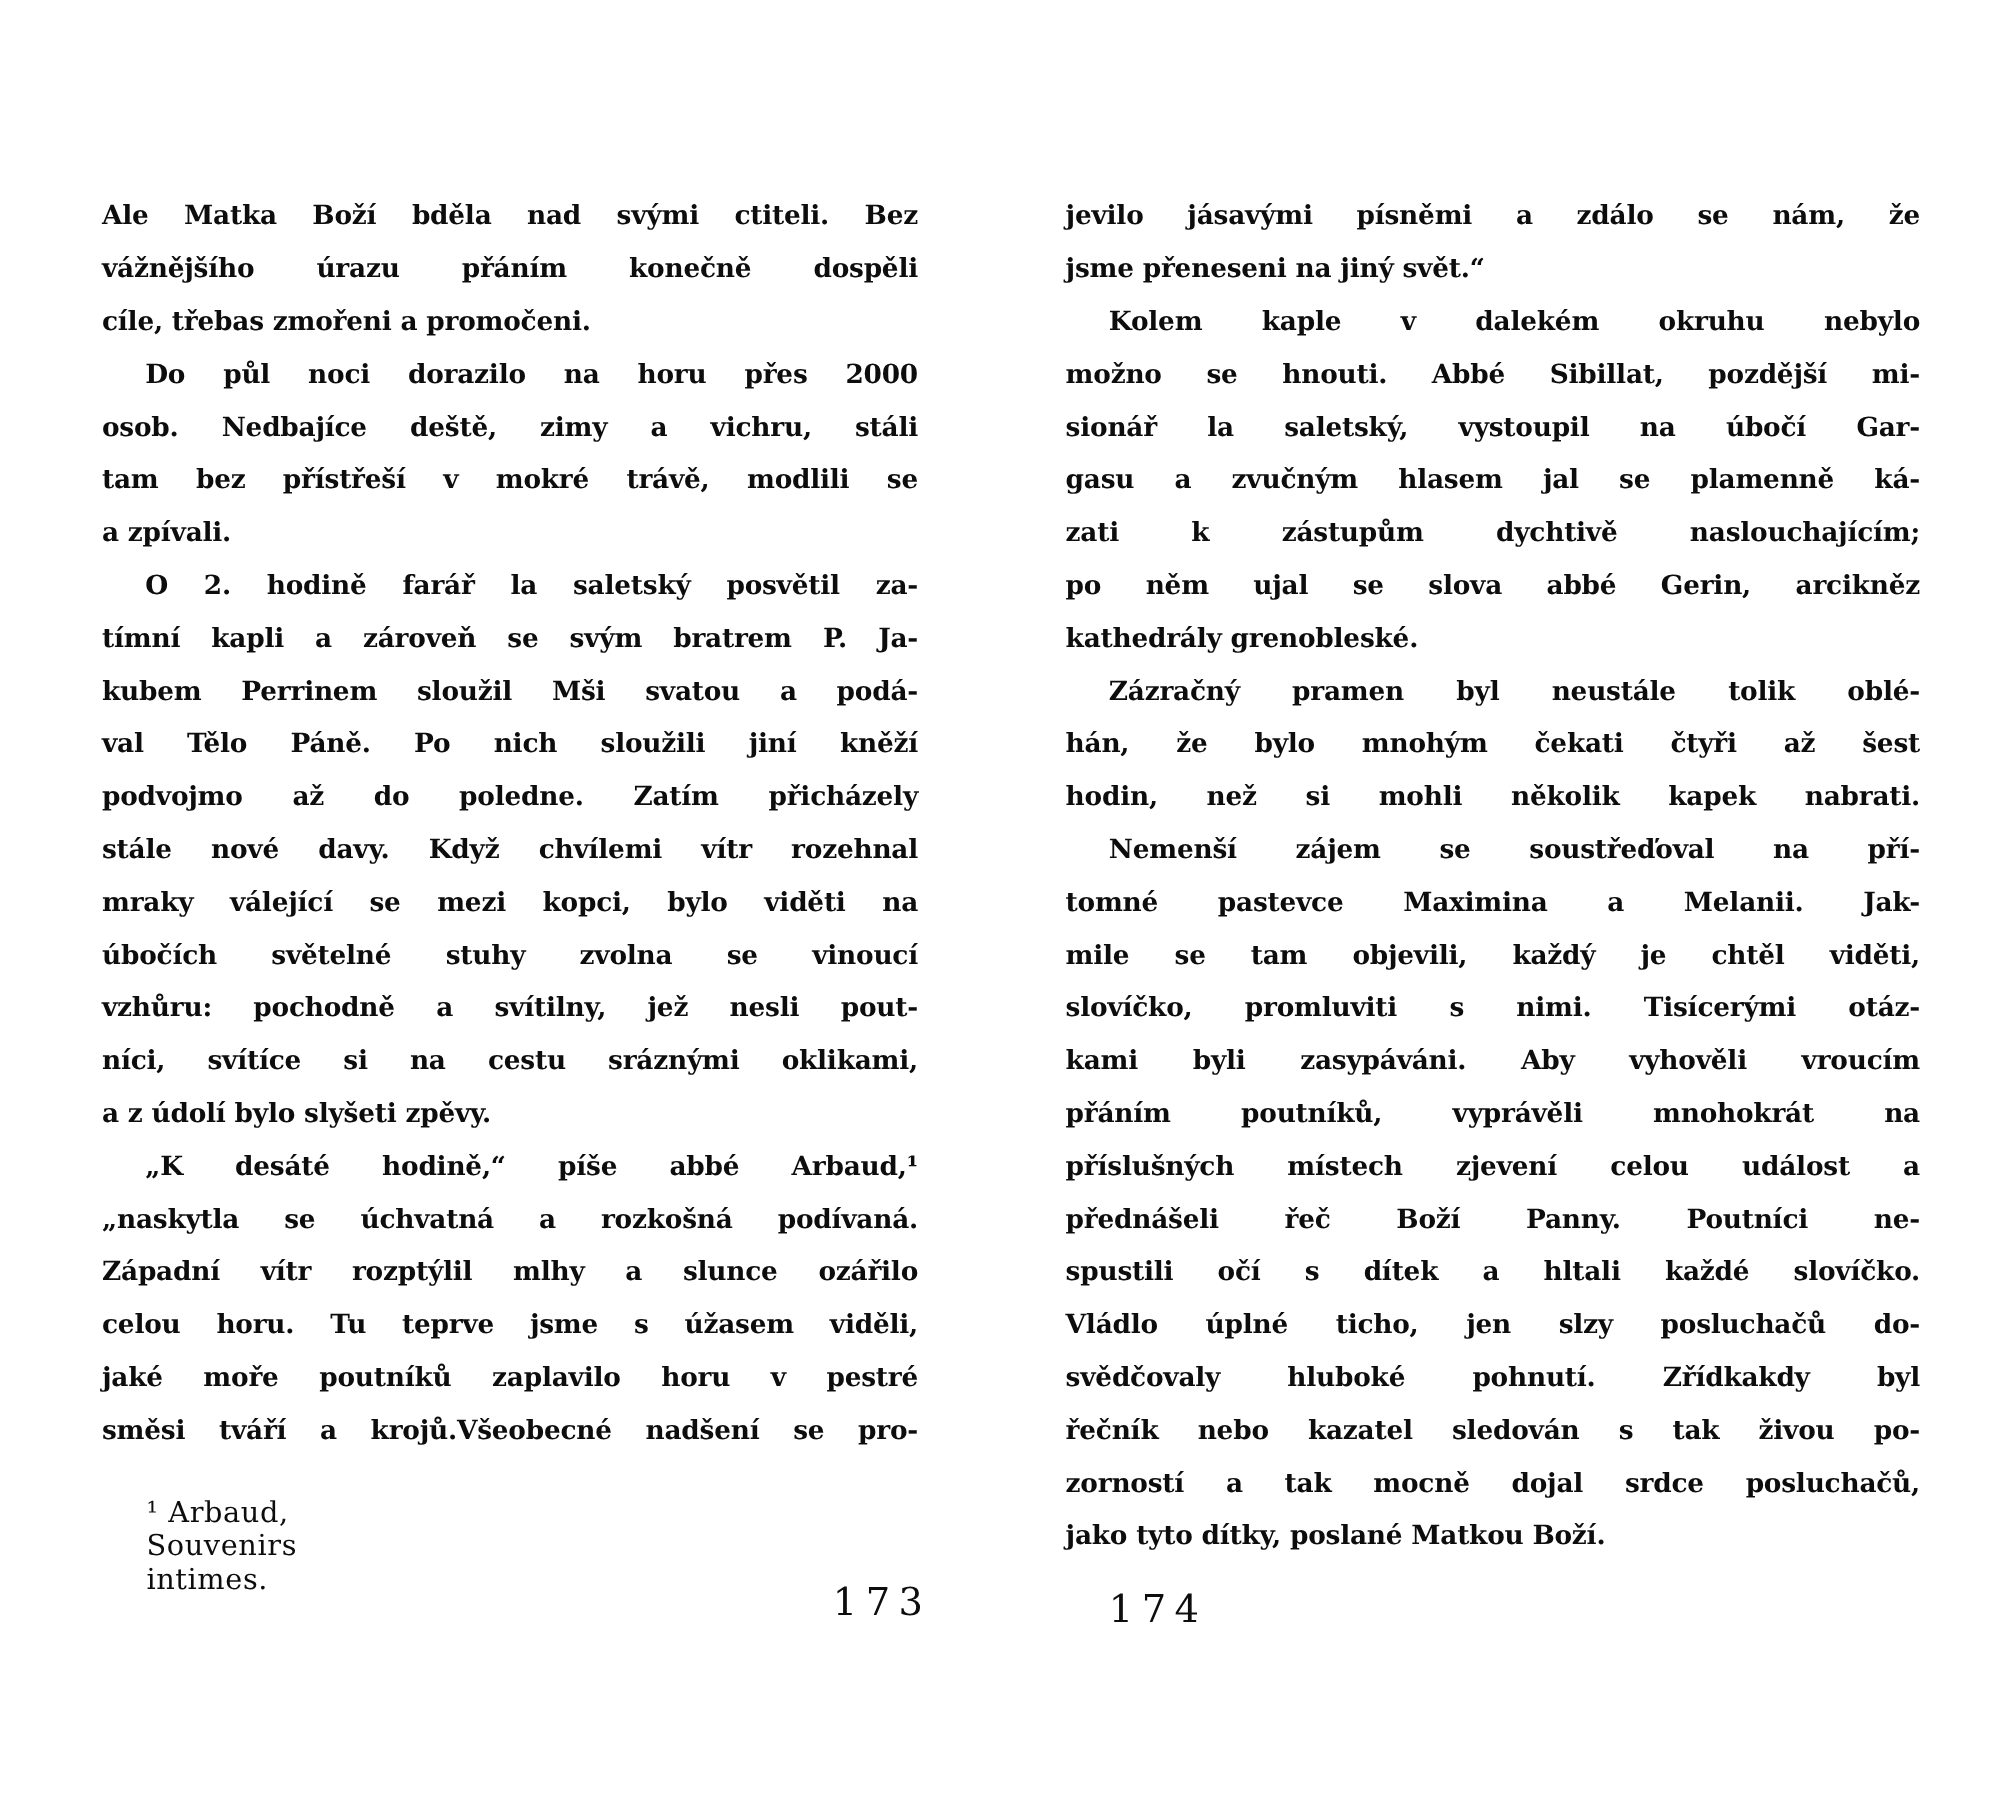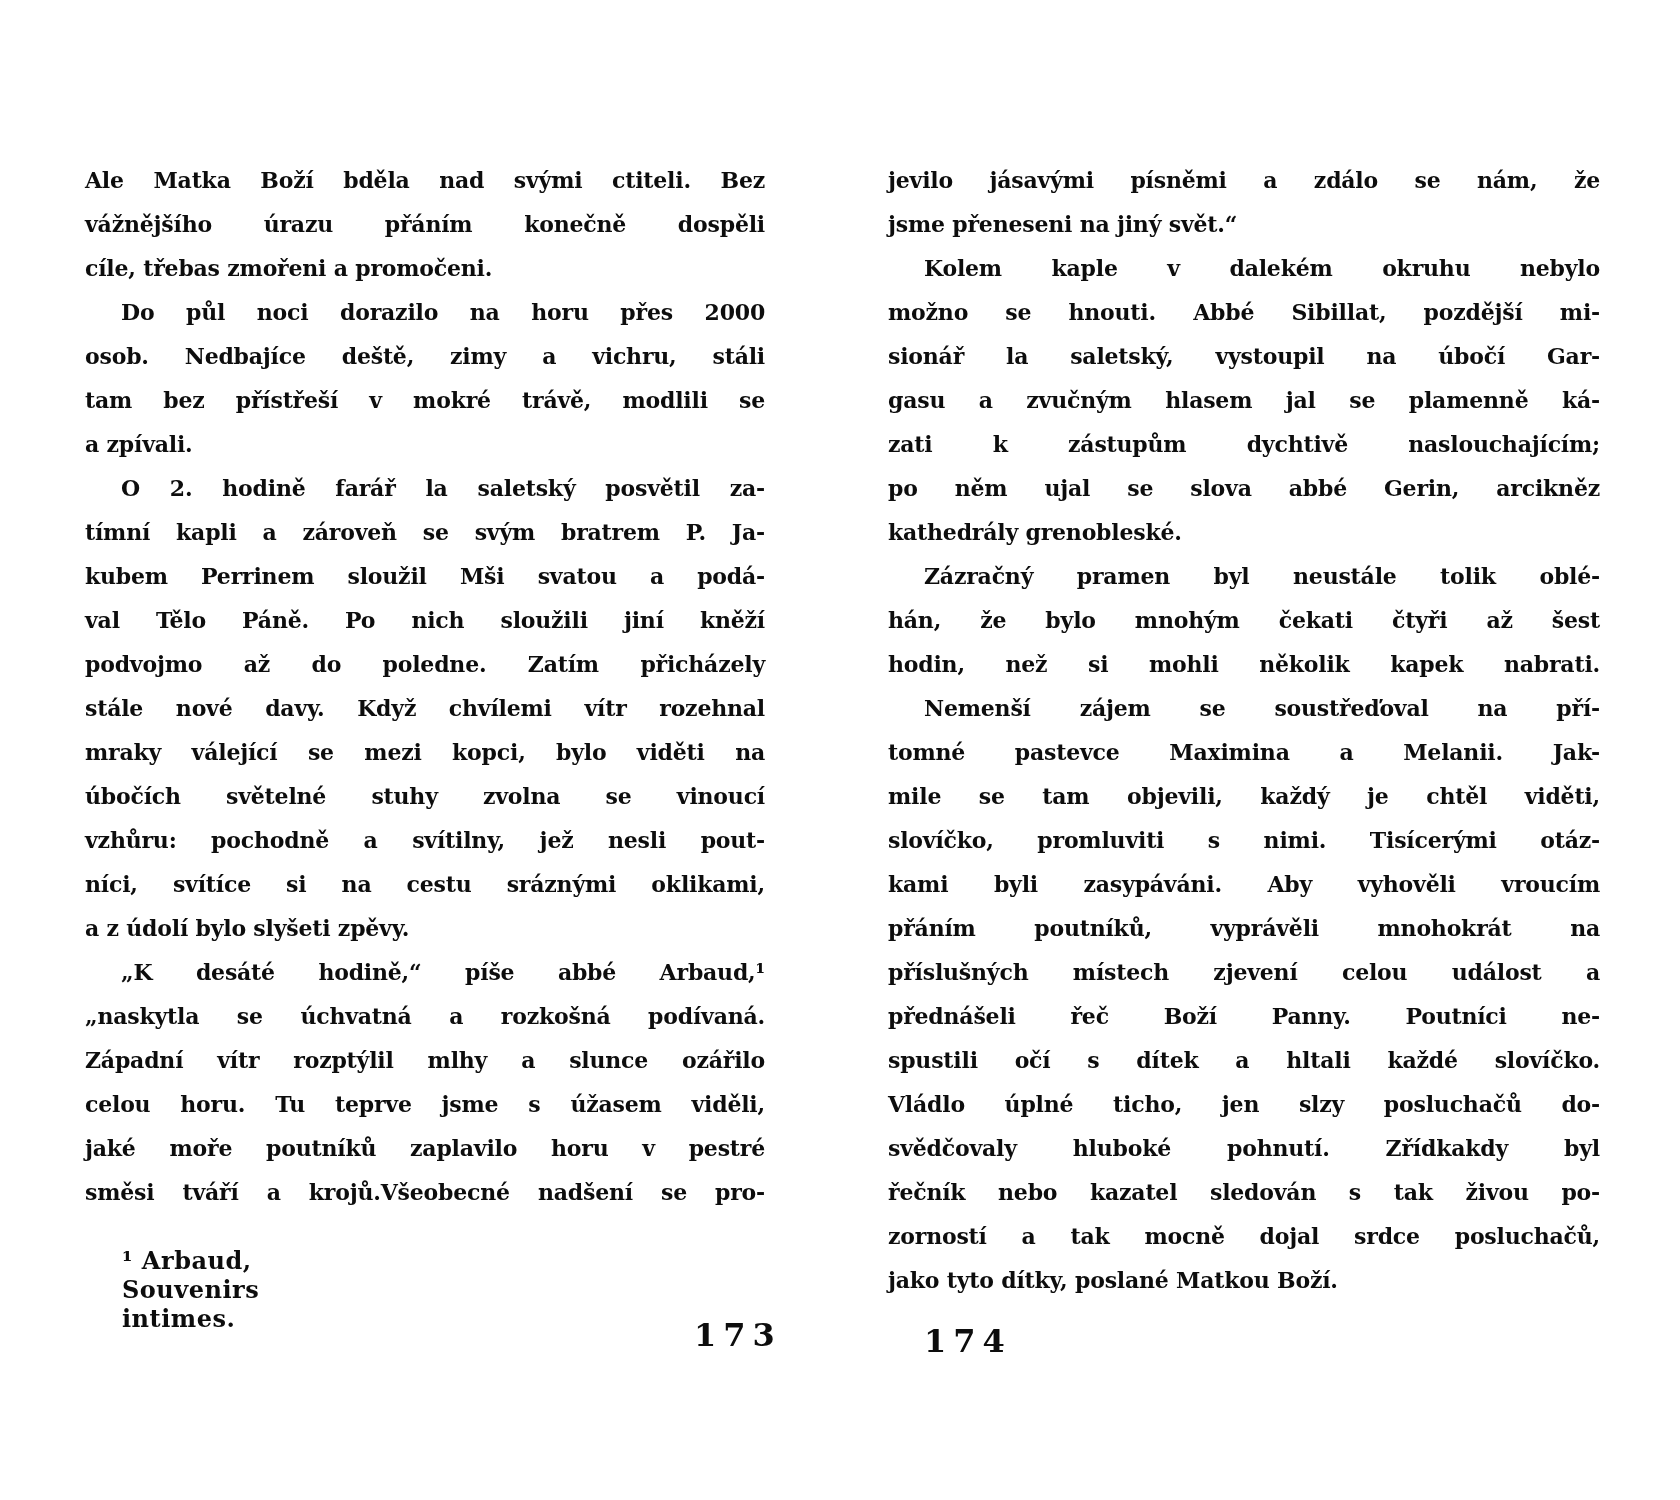--- a/index.html
+++ b/index.html
@@ -50,27 +50,27 @@
     text-align-last: left;
   }
   .line.indent {
     text-indent: 36px;
   }
   .footnote {
     position: absolute;
     left: 122px;
     top: 1246px;
     font-size: 24px;
-    font-weight: 700;
+    font-weight: 400;
     letter-spacing: 0.5px;
   }
   .page-number {
     position: absolute;
     font-size: 32px;
-    font-weight: 700;
+    font-weight: 400;
     letter-spacing: 7px;
   }
   .page-number.pn-left {
     left: 694px;
     top: 1316px;
   }
   .page-number.pn-right {
     left: 924px;
     top: 1322px;
   }

